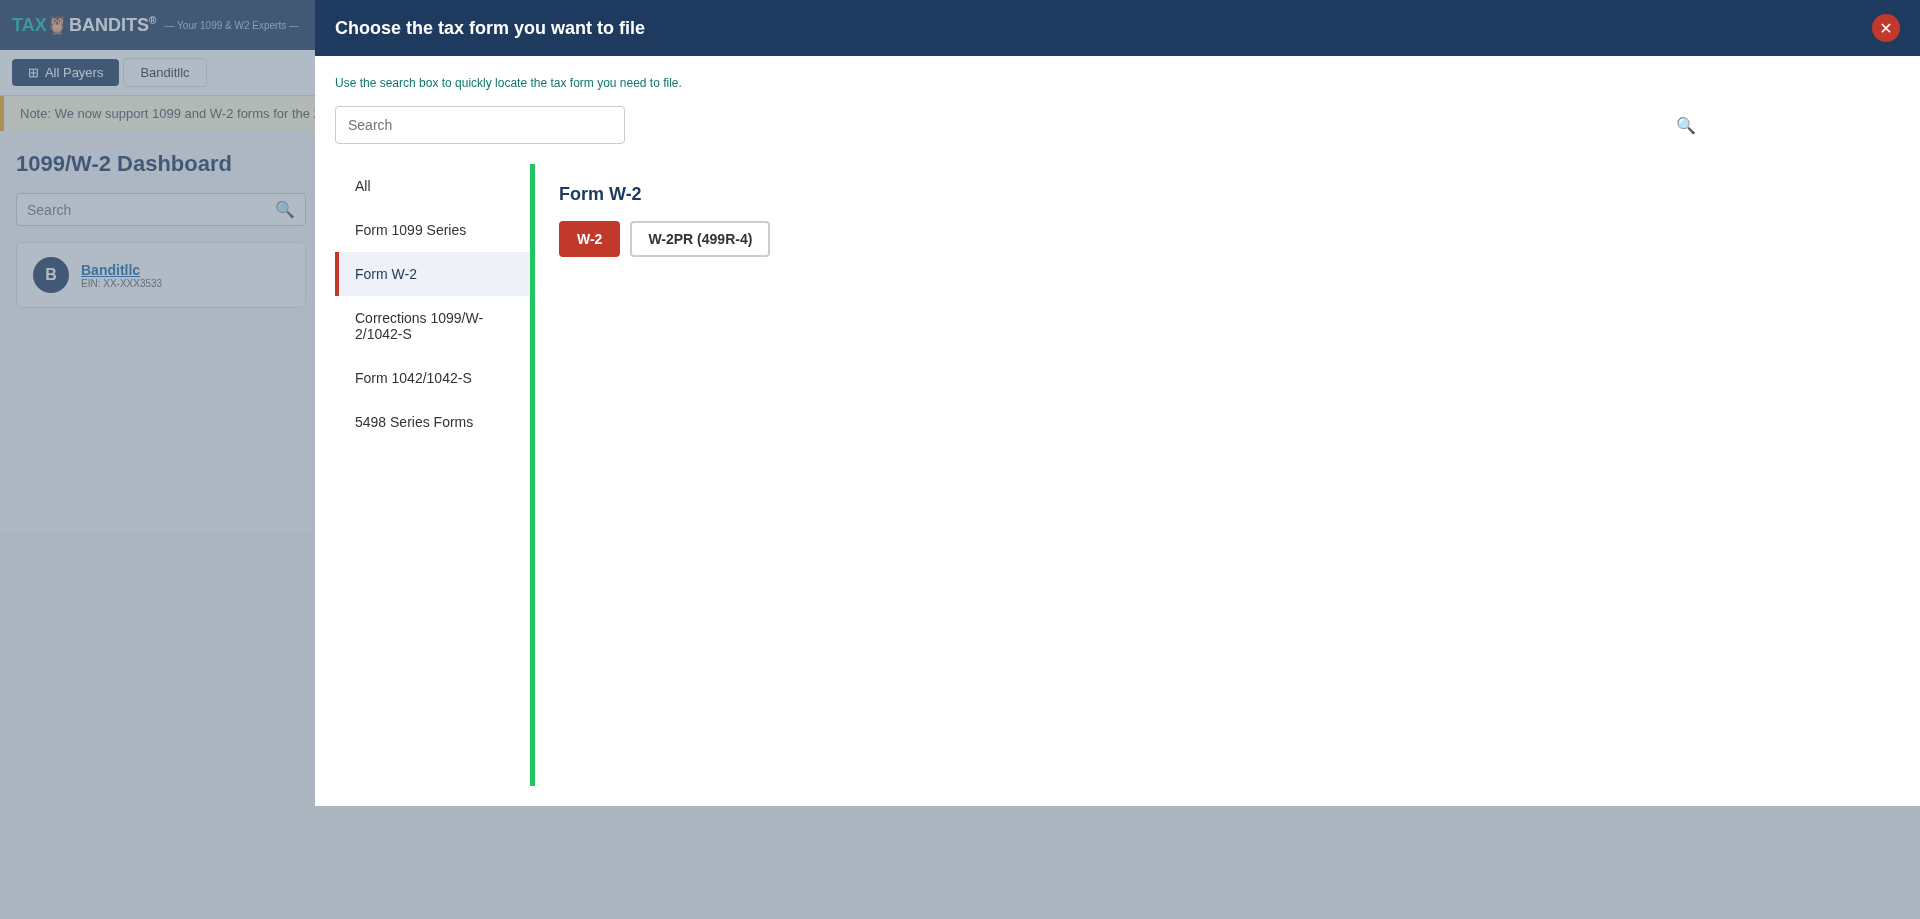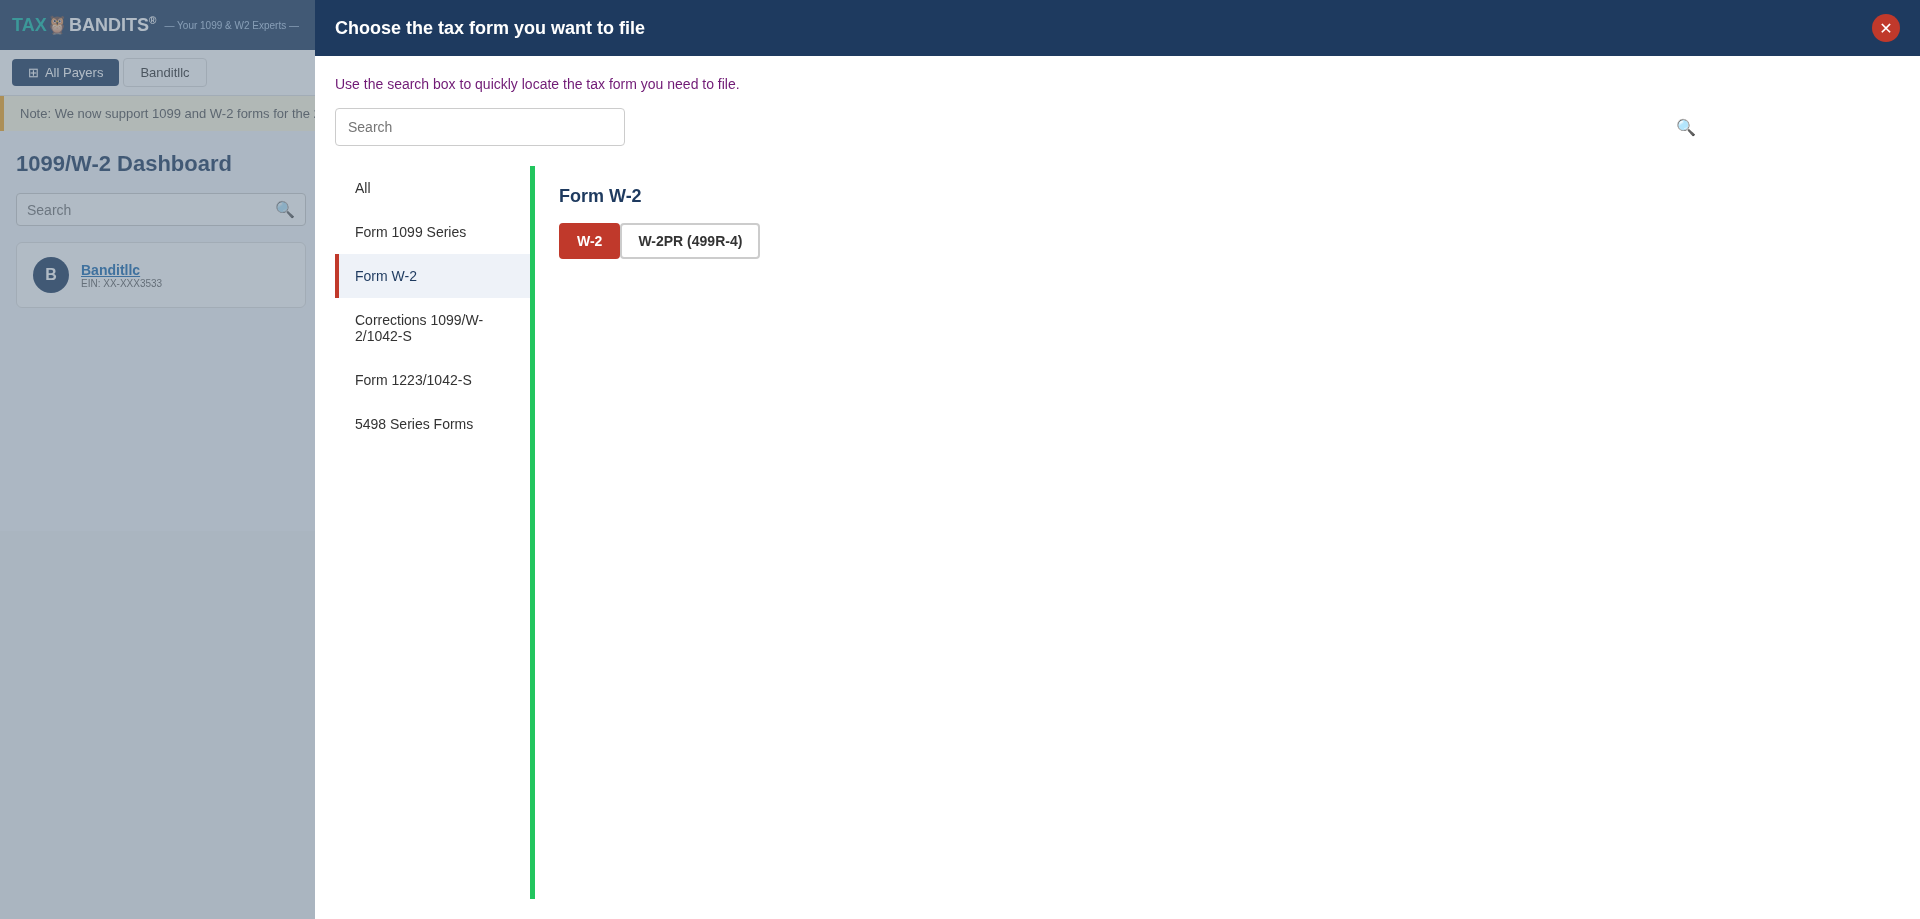--- a/index.html
+++ b/index.html
@@ -200,21 +200,21 @@
       background: rgba(100, 120, 140, 0.5);
       z-index: 100;
     }
 
     
     .modal {
       position: absolute;
       top: 0;
       left: 315px;
       width: calc(1920px - 315px);
-      height: 919px;
+      height: 806px;
       background: white;
       z-index: 200;
       display: flex;
       flex-direction: column;
     }
     .modal-header {
       background: #1e3a5f;
       color: white;
       padding: 14px 20px;
       display: flex;
@@ -239,22 +239,22 @@
       justify-content: center;
     }
 
     .modal-body {
       padding: 20px;
       flex: 1;
       display: flex;
       flex-direction: column;
     }
     .modal-subtitle {
-      font-size: 14px;
-      color: #701a75;
+      font-size: 12px;
+      color: #0f766e;
       margin-bottom: 16px;
     }
     .modal-search-wrap {
       position: relative;
       margin-bottom: 20px;
     }
     .modal-search {
       width: 290px;
       border: 1px solid #ccc;
       border-radius: 4px;
@@ -304,20 +304,21 @@
       padding: 20px 24px;
     }
     .form-section-title {
       font-size: 18px;
       font-weight: bold;
       color: #1e3a5f;
       margin-bottom: 16px;
     }
     .form-buttons {
       display: flex;
+      gap: 10px;
       flex-wrap: wrap;
     }
     .form-btn {
       padding: 8px 16px;
       border-radius: 4px;
       font-size: 14px;
       font-weight: bold;
       cursor: pointer;
       border: 2px solid transparent;
     }
@@ -435,21 +436,21 @@
           <div class="category-item">
             <span>Form 1099 Series</span>
           </div>
           <div class="category-item active">
             <span>Form W-2</span>
           </div>
           <div class="category-item">
             <span>Corrections 1099/W-2/1042-S</span>
           </div>
           <div class="category-item">
-            <span>Form 1223/1042-S</span>
+            <span>Form 1042/1042-S</span>
           </div>
           <div class="category-item">
             <span>5498 Series Forms</span>
           </div>
         </div>
 
         <div class="form-area">
           <div class="form-section-title">Form W-2</div>
           <div class="form-buttons">
             <button class="form-btn primary">

